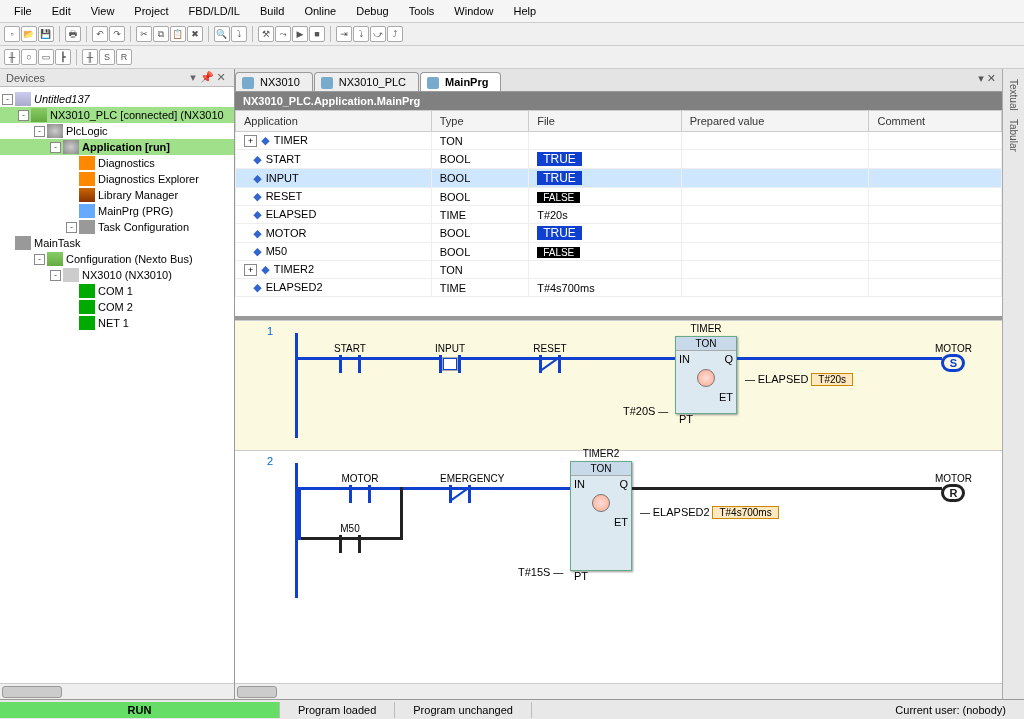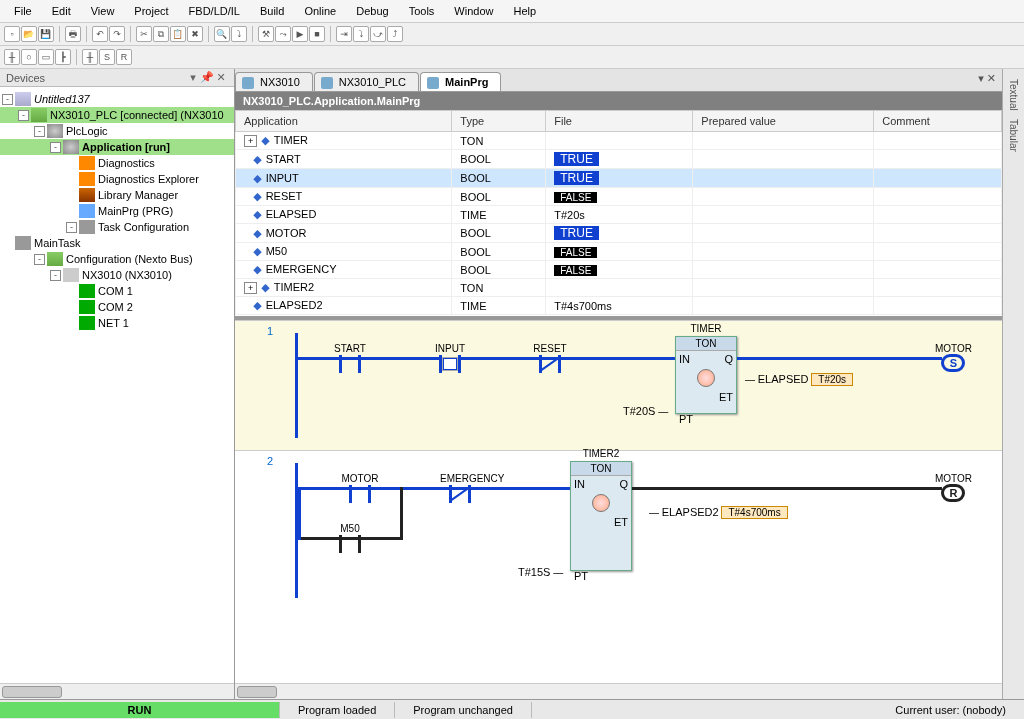--- a/index.html
+++ b/index.html
@@ -298,27 +298,20 @@
               <td></td>
             </tr>
             <tr>
               <td>&nbsp;&nbsp;&nbsp;<span class="sym">◆</span>M50</td>
               <td>BOOL</td>
               <td><span class="val-false">FALSE</span></td>
               <td></td>
               <td></td>
             </tr>
             <tr>
-              <td>&nbsp;&nbsp;&nbsp;<span class="sym">◆</span>EMERGENCY</td>
-              <td>BOOL</td>
-              <td><span class="val-false">FALSE</span></td>
-              <td></td>
-              <td></td>
-            </tr>
-            <tr>
               <td><span style="border:1px solid #888;padding:0 3px;font-size:9px;margin-right:4px">+</span><span class="sym">◆</span>TIMER2</td>
               <td>TON</td>
               <td></td>
               <td></td>
               <td></td>
             </tr>
             <tr>
               <td>&nbsp;&nbsp;&nbsp;<span class="sym">◆</span>ELAPSED2</td>
               <td>TIME</td>
               <td>T#4s700ms</td>
@@ -426,21 +419,21 @@
           <div class="clock"></div>
           <div class="port">
               <span></span>
               <span>ET</span>
             </div>
           <div class="port" style="margin-top:38px">
               <span>PT</span>
               <span></span>
             </div>
         </div>
-        <div class="etlbl" style="left:414px;top:55px">— <span>ELAPSED2</span> <span class="etval">T#4s700ms</span></div>
+        <div class="etlbl" style="left:405px;top:55px">— <span>ELAPSED2</span> <span class="etval">T#4s700ms</span></div>
         <div class="etlbl" style="left:283px;top:115px"><span>T#15S</span> —</div>
 
         <div class="hline off" style="left:397px;right:60px;top:36px"></div>
         <div class="coil">
           <div class="nm">MOTOR</div>
           <div class="sym off">R</div>
         </div>
       </div>
     </div>
     <div class="hscroll">

